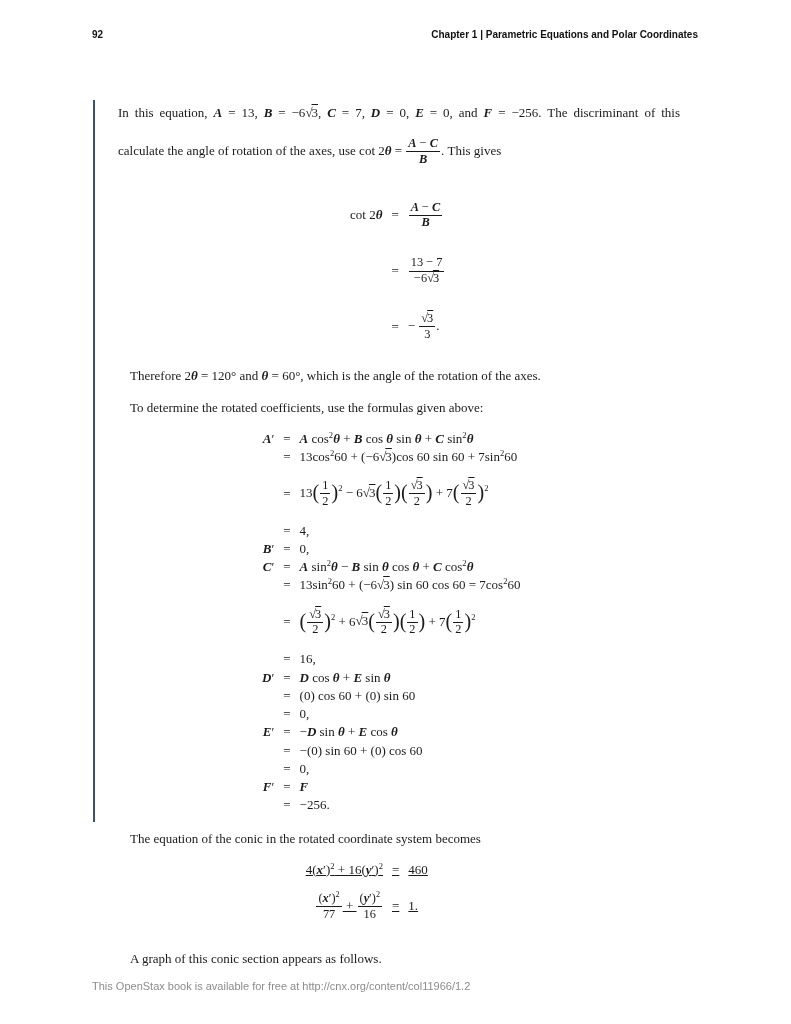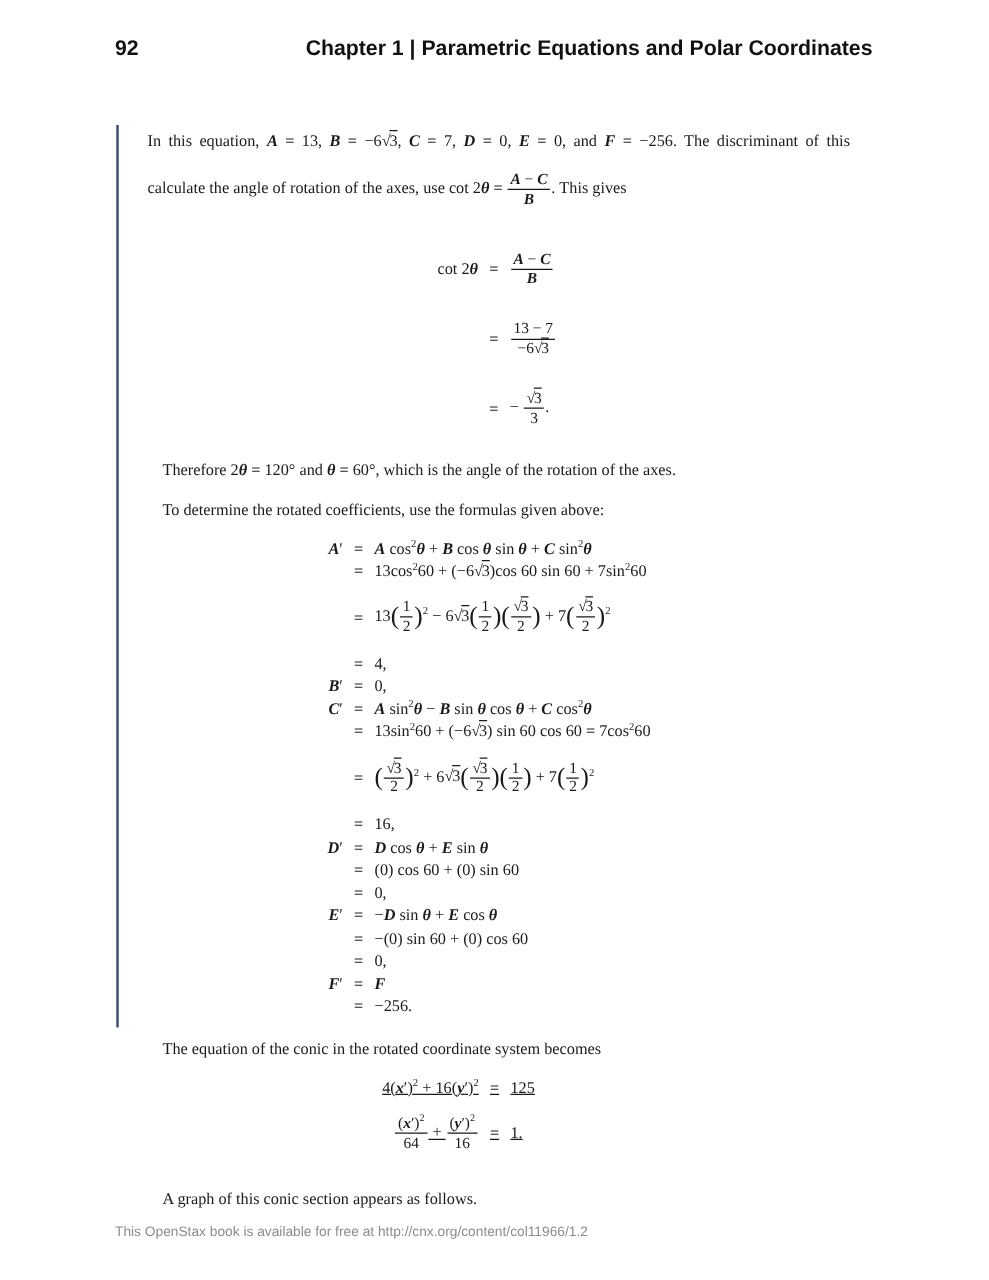--- a/index.html
+++ b/index.html
@@ -1,20 +1,20 @@
 <!DOCTYPE html>
 <html style="--rule: #3d5075; --footer: #8c8c8c;"><head>
 <meta charset="utf-8">
 <style>
   html,body{margin:0;padding:0;background:#ffffff;}
   .page{position:relative;width:791px;height:1024px;background:#fff;overflow:hidden;
         font-family:"Liberation Serif",serif;color:#1a1a1a;}
   .hdr{position:absolute;top:29px;left:92px;right:93px;display:flex;
        justify-content:space-between;align-items:baseline;
-       font-family:"Liberation Sans",sans-serif;font-weight:bold;font-size:17px;color:#111;}
+       font-family:"Liberation Sans",sans-serif;font-weight:bold;font-size:10px;color:#111;}
   .vrule{position:absolute;left:93px;top:100px;width:2px;height:722px;background:var(--rule,#3d5075);}
   .content{position:absolute;left:118px;top:100px;width:562px;font-size:13px;}
   .jl{text-align:justify;text-align-last:justify;white-space:nowrap;line-height:25px;}
   .ll{line-height:25px;}
   .pline{line-height:20px;margin:12px;}
   .p-therefore{margin-top:11px;}
   .p-determine{margin-top:11px;}
   .p-conic{margin-top:14px;}
   .p-graph{margin-top:15px;}
   
@@ -203,26 +203,26 @@
           <span class="rhs">−256.</span>
         </div>
       </div>
 
     <p class="pline p-conic">The equation of the conic in the rotated coordinate system becomes</p>
 
     <div class="eqblock" id="conicblk">
         <div class="eqrow">
           <span class="lhs">4(<span class="vr">x</span>′)<sup>2</sup> + 16(<span class="vr">y</span>′)<sup>2</sup></span>
           <span class="eqs">=</span>
-          <span class="rhs">125</span>
+          <span class="rhs">460</span>
         </div>
         <div class="eqrow">
           <span class="lhs"><span class="fr">
               <span class="nu">(<span class="vr">x</span>′)<sup>2</sup></span>
-              <span class="de">64</span>
+              <span class="de">77</span>
             </span> + <span class="fr">
               <span class="nu">(<span class="vr">y</span>′)<sup>2</sup></span>
               <span class="de">16</span>
             </span></span>
           <span class="eqs">=</span>
           <span class="rhs">1.</span>
         </div>
       </div>
 
     <p class="pline p-graph">A graph of this conic section appears as follows.</p>

